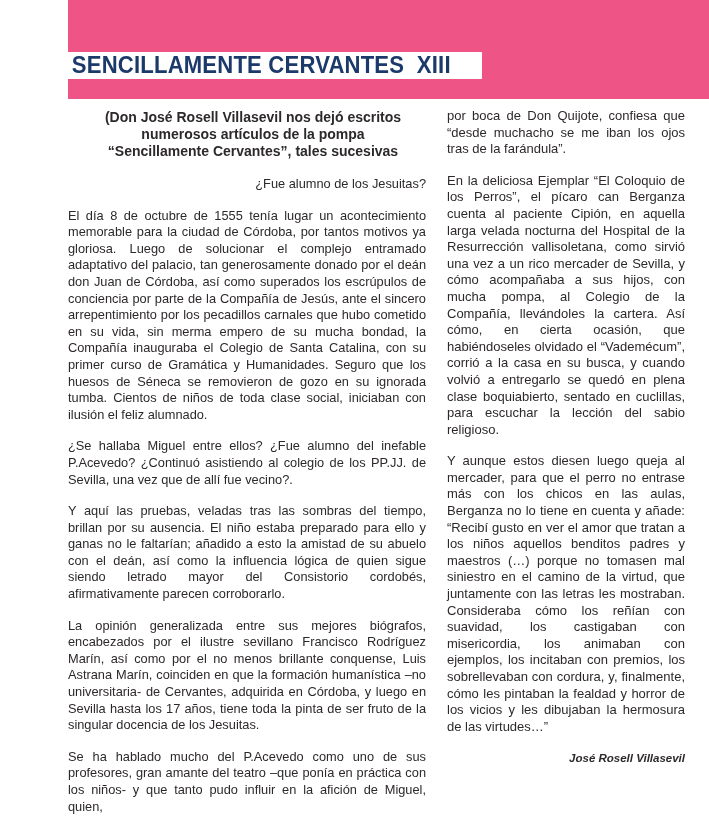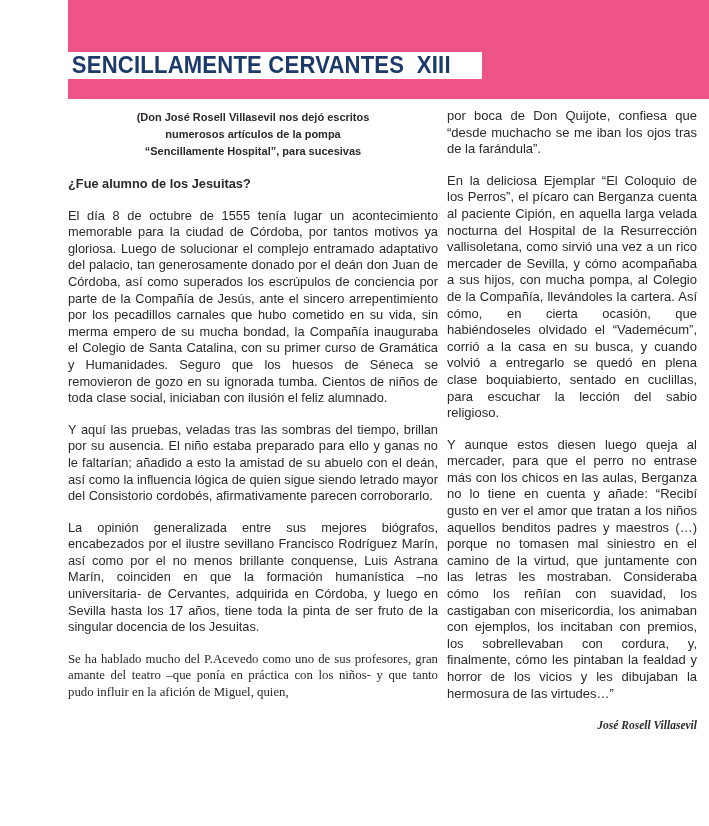--- a/index.html
+++ b/index.html
@@ -47,31 +47,30 @@
   }
   .col-right {
     left: 447px; top: 108px;
     width: 250px;
     font-size: 13px;
     line-height: 16.6px;
   }
   .intro {
     font-weight: bold;
     text-align: center;
-    font-size: 11px;
+    font-size: 14px;
     line-height: 17px;
     margin-bottom: 16px;
   }
   .question {
     margin: 0 0 12px 0;
-    text-align: left;
-    font-weight: bold;
+    text-align: right;
   }
-  .col p { margin: 0 0 15px 0; }
-  .col p:last-child { margin-bottom: 0; font-family: Liberation Serif, serif; }
+  .col p { margin: 0 12px 15px 0; }
+  .col p:last-child { margin-bottom: 0; }
   .signature {
     text-align: right;
     font-weight: bold;
     font-style: italic;
     font-size: 11.5px;
     margin-top: 2px;
   }
 </style>
 </head>
 <body>
@@ -81,24 +80,25 @@
   <div class="header-bar">
     <div class="title-strip">
       <span class="title-text">SENCILLAMENTE CERVANTES  XIII</span>
     </div>
   </div>
 
   <div class="col col-left">
     <div class="intro">
       <div>(Don José Rosell Villasevil nos dejó escritos</div>
       <div>numerosos artículos de la pompa</div>
-      <div>“Sencillamente Hospital”, para sucesivas</div>
+      <div>“Sencillamente Cervantes”, tales sucesivas</div>
     </div>
     <p class="question">¿Fue alumno de los Jesuitas?</p>
     <p>El día 8 de octubre de 1555 tenía lugar un acontecimiento memorable para la ciudad de Córdoba, por tantos motivos ya gloriosa. Luego de solucionar el complejo entramado adaptativo del palacio, tan generosamente donado por el deán don Juan de Córdoba, así como superados los escrúpulos de conciencia por parte de la Compañía de Jesús, ante el sincero arrepentimiento por los pecadillos carnales que hubo cometido en su vida, sin merma empero de su mucha bondad, la Compañía inauguraba el Colegio de Santa Catalina, con su primer curso de Gramática y Humanidades. Seguro que los huesos de Séneca se removieron de gozo en su ignorada tumba. Cientos de niños de toda clase social, iniciaban con ilusión el feliz alumnado.</p>
+    <p>¿Se hallaba Miguel entre ellos? ¿Fue alumno del inefable P.Acevedo? ¿Continuó asistiendo al colegio de los PP.JJ. de Sevilla, una vez que de allí fue vecino?.</p>
     <p>Y aquí las pruebas, veladas tras las sombras del tiempo, brillan por su ausencia. El niño estaba preparado para ello y ganas no le faltarían; añadido a esto la amistad de su abuelo con el deán, así como la influencia lógica de quien sigue siendo letrado mayor del Consistorio cordobés, afirmativamente parecen corroborarlo.</p>
     <p>La opinión generalizada entre sus mejores biógrafos, encabezados por el ilustre sevillano Francisco Rodríguez Marín, así como por el no menos brillante conquense, Luis Astrana Marín, coinciden en que la formación humanística –no universitaria- de Cervantes, adquirida en Córdoba, y luego en Sevilla hasta los 17 años, tiene toda la pinta de ser fruto de la singular docencia de los Jesuitas.</p>
     <p>Se ha hablado mucho del P.Acevedo como uno de sus profesores, gran amante del teatro –que ponía en práctica con los niños- y que tanto pudo influir en la afición de Miguel, quien,</p>
   </div>
 
   <div class="col col-right">
     <p>por boca de Don Quijote, confiesa que “desde muchacho se me iban los ojos tras de la farándula”.</p>
     <p>En la deliciosa Ejemplar “El Coloquio de los Perros”, el pícaro can Berganza cuenta al paciente Cipión, en aquella larga velada nocturna del Hospital de la Resurrección vallisoletana, como sirvió una vez a un rico mercader de Sevilla, y cómo acompañaba a sus hijos, con mucha pompa, al Colegio de la Compañía, llevándoles la cartera. Así cómo, en cierta ocasión, que habiéndoseles olvidado el “Vademécum”, corrió a la casa en su busca, y cuando volvió a entregarlo se quedó en plena clase boquiabierto, sentado en cuclillas, para escuchar la lección del sabio religioso.</p>
     <p>Y aunque estos diesen luego queja al mercader, para que el perro no entrase más con los chicos en las aulas, Berganza no lo tiene en cuenta y añade: “Recibí gusto en ver el amor que tratan a los niños aquellos benditos padres y maestros (…) porque no tomasen mal siniestro en el camino de la virtud, que juntamente con las letras les mostraban. Consideraba cómo los reñían con suavidad, los castigaban con misericordia, los animaban con ejemplos, los incitaban con premios, los sobrellevaban con cordura, y, finalmente, cómo les pintaban la fealdad y horror de los vicios y les dibujaban la hermosura de las virtudes…”</p>
     <p class="signature">José Rosell Villasevil</p>

